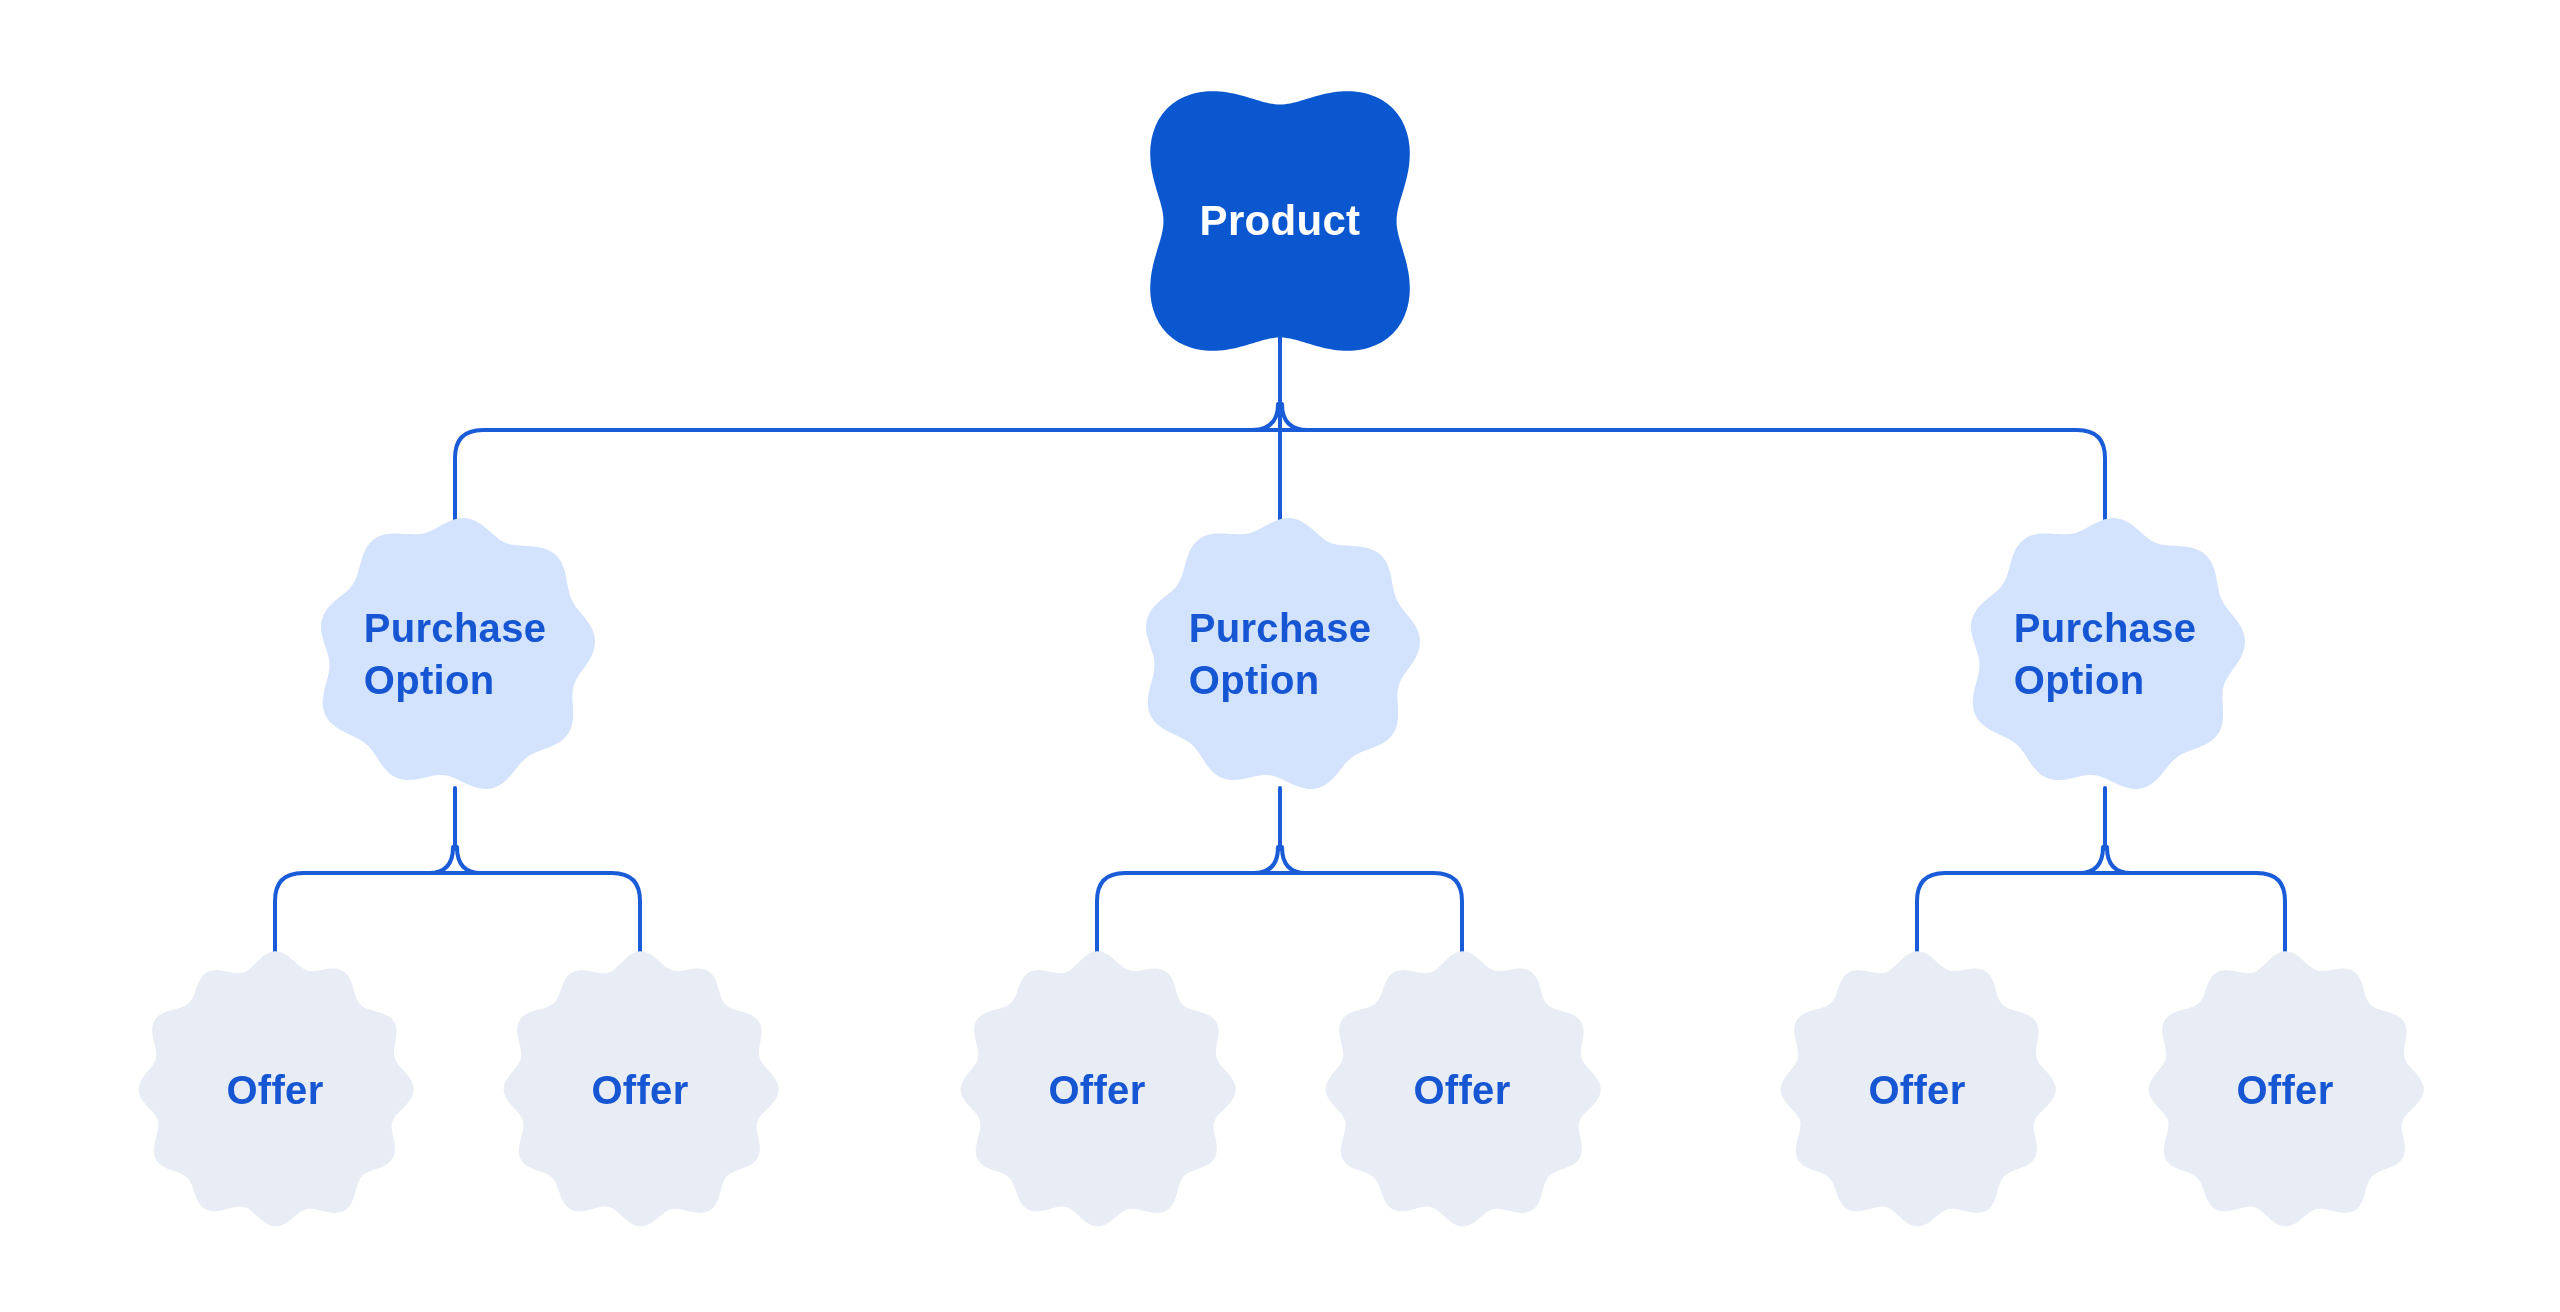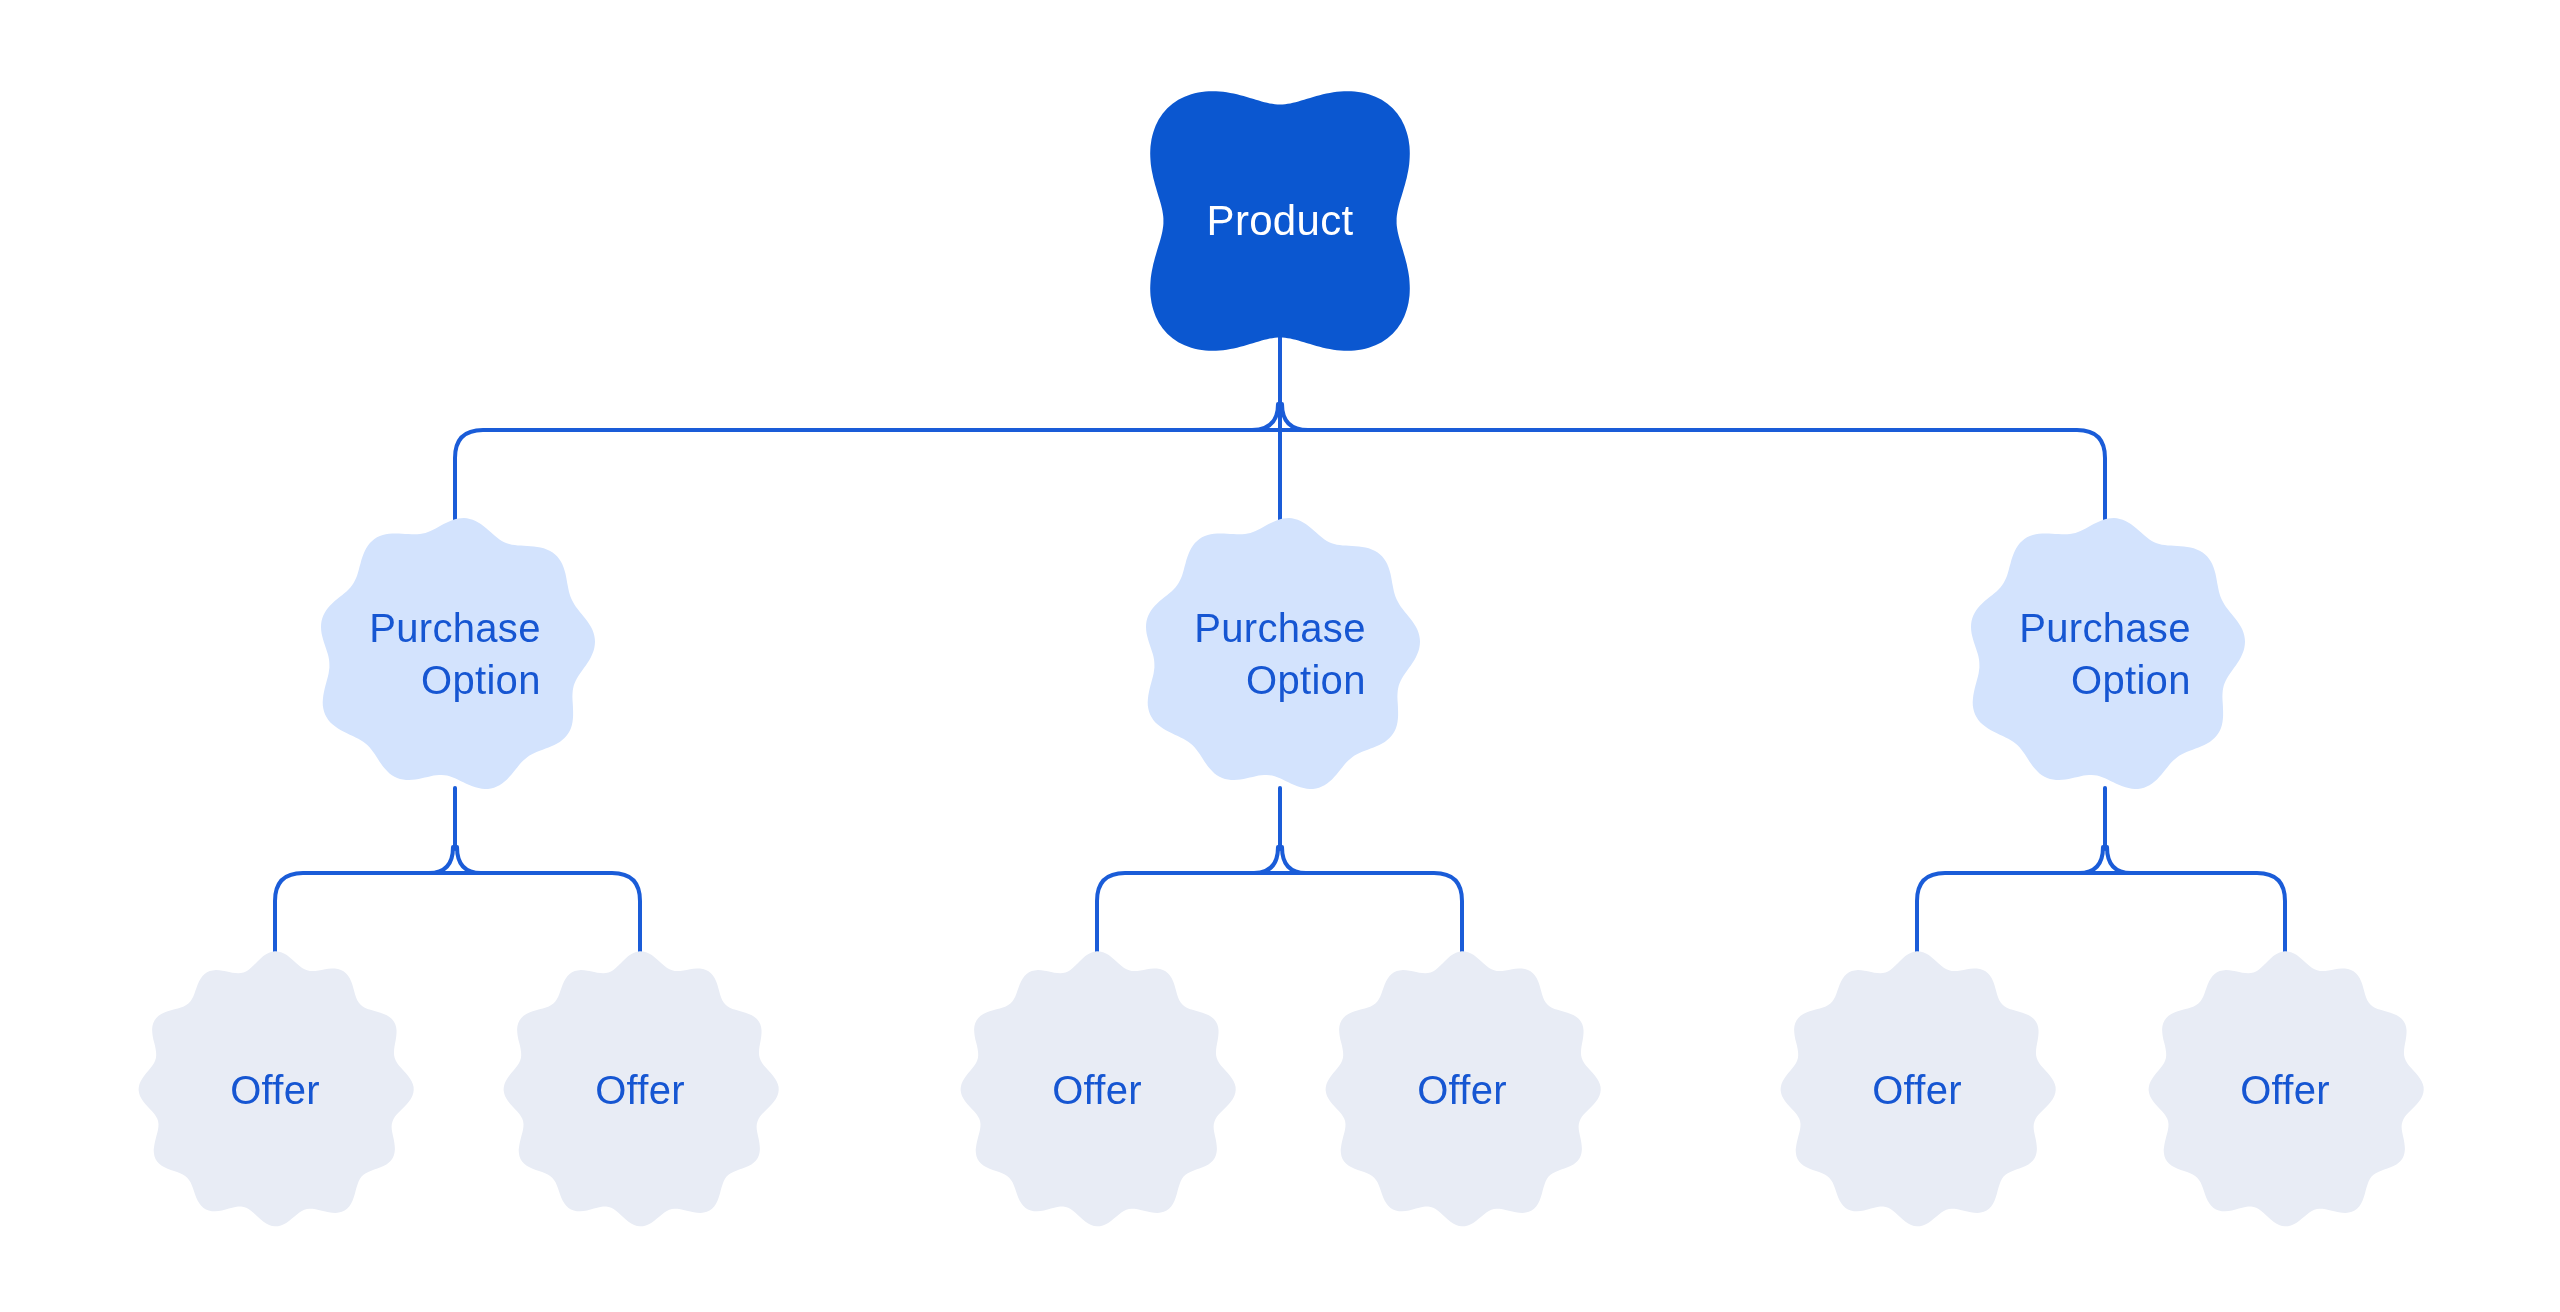--- a/index.html
+++ b/index.html
@@ -32,25 +32,25 @@
     inset: 0;
     width: 100%;
     height: 100%;
   }
   .node .label {
     position: absolute;
     inset: 0;
     display: flex;
     align-items: center;
     justify-content: center;
-    text-align: right;
+    text-align: left;
     padding: 0 58px;
     font-size: 40px;
     line-height: 1.3;
-    font-weight: 400;
+    font-weight: 700;
     letter-spacing: 0.3px;
     color: var(--node-text, #1656d2);
   }
   .node.root .label {
     color: var(--root-text, #ffffff);
     font-size: 42px;
   }
   .node.root path  { fill: var(--root-fill, #0b57d0); }
   .node.option path{ fill: var(--option-fill, #d3e3fd); }
   .node.offer path { fill: var(--offer-fill, #e8ecf5); }

